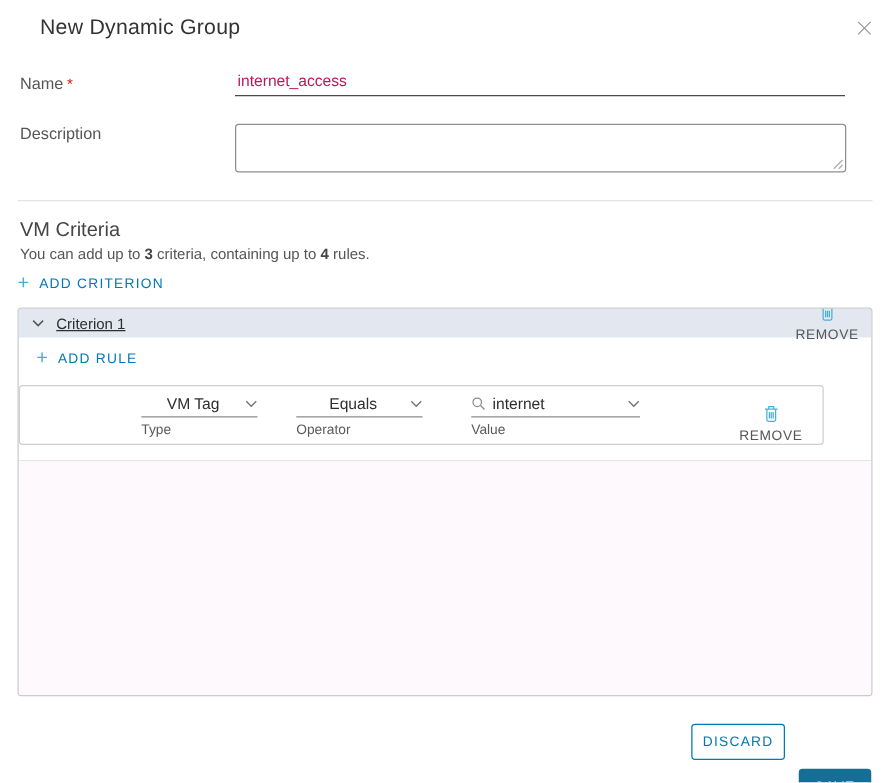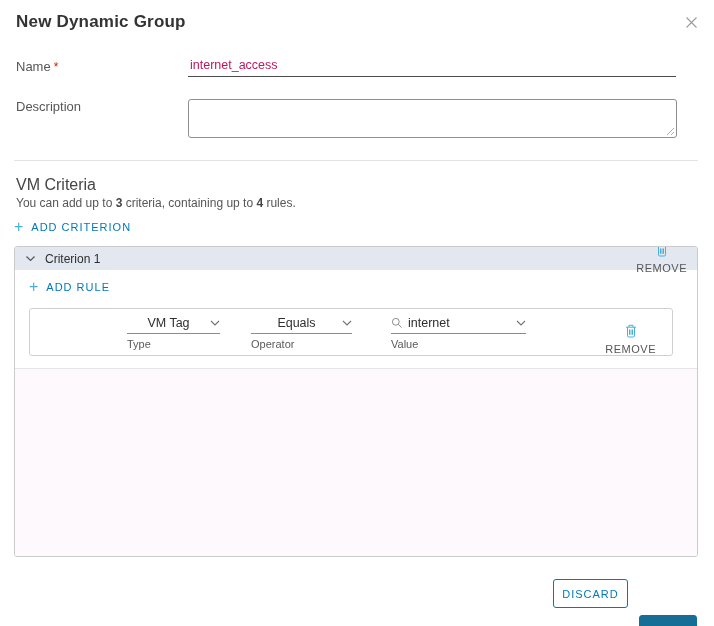--- a/index.html
+++ b/index.html
@@ -9,22 +9,22 @@
     color: #2e2e2e;
   }
   .dialog {
     position: relative;
     width: 714px;
     height: 626px;
     background: #fff;
     overflow: hidden;
   }
   .dlg-title {
-    position: absolute; left: 16px; top: 12px;
-    font-size: 17px; font-weight: 700; color: #333; letter-spacing: .2px;
+    position: absolute; left: 32px; top: 12px;
+    font-size: 17px; font-weight: 400; color: #333; letter-spacing: .2px;
   }
   .close-btn {
     position: absolute; left: 683px; top: 14px;
     width: 16px; height: 16px; cursor: pointer;
     display: flex; align-items: center; justify-content: center;
     background: none; border: none;
   }
   .field-label {
     position: absolute; left: 16px;
     font-size: 13px; color: #565656;
@@ -77,31 +77,31 @@
   .criterion-header {
     position: absolute; left: 0; top: 0; right: 0; height: 23px;
     background: #e2e7f0; display: flex; align-items: center;
     padding: 0 10px;
   }
   .collapse-toggle {
     background: none; border: none; cursor: pointer;
     display: flex; align-items: center; padding: 0;
   }
   .criterion-title {
-    margin-left: 9px; font-size: 12px; color: #2e2e2e; font-weight: 400;
+    margin-left: 9px; font-size: 12px; color: #2e2e2e; font-weight: 400; text-decoration: underline;
   }
   .header-spacer { flex: 1; }
   .remove-btn {
     display: inline-flex; align-items: center; gap: 5px;
     background: none; border: none; cursor: pointer;
     font-family: inherit; font-size: 11px; letter-spacing: .5px; color: #565656; flex-direction: column;
   }
   .add-rule { position: absolute; left: 14px; top: 34px; }
   .rule-box {
-    position: absolute; left: 14px; top: 61px; width: 644px; height: 48px;
+    position: absolute; left: 0; top: 61px; width: 644px; height: 48px;
     border: 1px solid #cfcfcf; border-radius: 3px; background: #fff;
   }
   .dd { position: absolute; top: 7px; }
   .dd-type     { left: 97px;  width: 93px;  }
   .dd-operator { left: 221px; width: 101px; }
   .dd-value    { left: 361px; width: 135px; }
   .dd-trigger {
     display: flex; align-items: center; height: 18px;
     border-bottom: 1px solid #8c8c8c; padding-bottom: 3px; cursor: pointer;
   }

